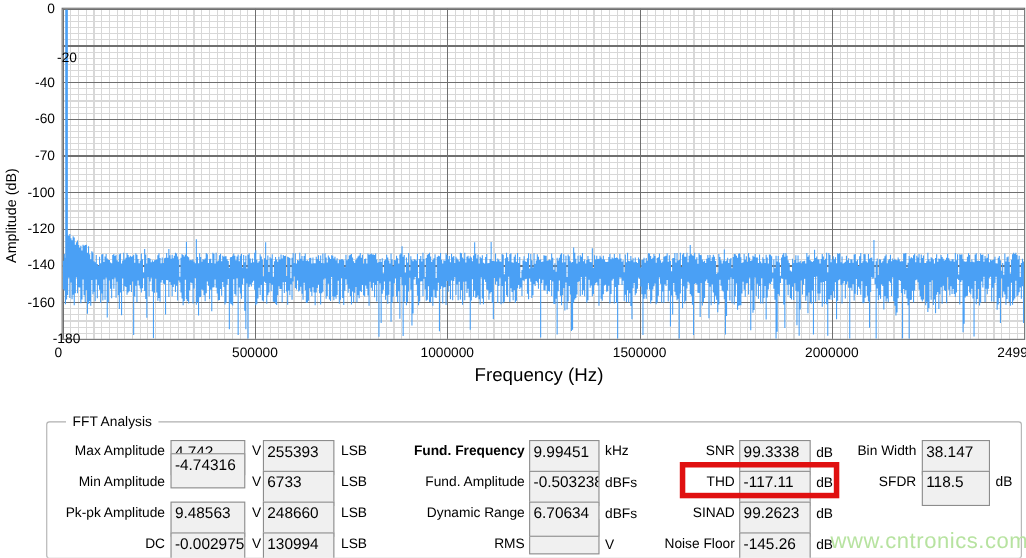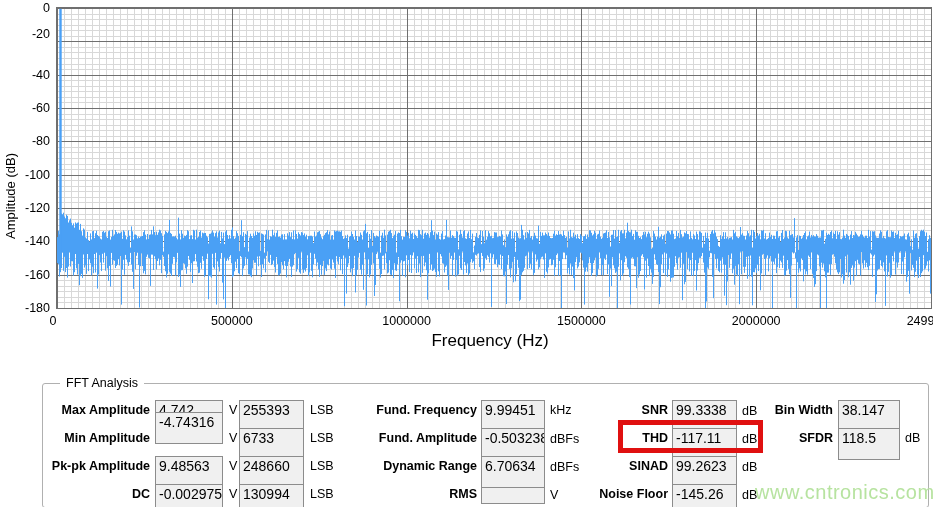--- a/index.html
+++ b/index.html
@@ -17,21 +17,21 @@
   .ytick{position:absolute;left:0;width:50px;text-align:right;font-size:12.5px;
          line-height:14px;transform:translateY(-50%);}
   .xtick{position:absolute;top:314px;font-size:12.5px;transform:translateX(-50%);white-space:nowrap;}
   #ylab{position:absolute;left:10px;top:196px;transform:translate(-50%,-50%) rotate(-90deg);
         font-size:13px;white-space:nowrap;}
   #xlab{position:absolute;left:490px;top:331px;transform:translateX(-50%);font-size:17px;}
   #groupbox{position:absolute;left:42px;top:383px;width:885px;height:123px;
             border:1px solid #b0b0b0;border-radius:3px;}
   #legend{position:absolute;left:60px;top:376px;background:#fff;padding:0 6px;font-size:12.5px;}
   .lbl,.unit{position:absolute;font-size:12.5px;line-height:14px;white-space:nowrap;}
-  .lbl{text-align:right;font-weight:bold;}
+  .lbl{text-align:right;}
   .bold{font-weight:bold;}
   .box{position:absolute;height:32px;box-sizing:border-box;background:#f0f0f0;
        border:1px solid #8c8c8c;font-size:14px;line-height:18px;padding:0 3px;
        overflow:hidden;white-space:nowrap;}
   #thdbox{position:absolute;left:618px;top:420px;width:145px;height:33px;
           box-sizing:border-box;border:5px solid #e01010;z-index:5;}
   #watermark{position:absolute;left:755px;top:481px;font-size:20px;color:#b7e3a0;
              letter-spacing:0.5px;z-index:6;pointer-events:none;white-space:nowrap;}
 </style>
 </head>
@@ -40,29 +40,29 @@
 <div id="chart">
   <div id="ylab">Amplitude (dB)</div>
   <div id="plot">
     <svg id="spec" width="874" height="300" viewBox="0 0 874 300">
         <path d="M0.5 229.1V255.0M1.5 222.8V256.2M2.5 226.3V268.5M3.5 206.1V264.2M4.5 205.5V260.1M5.5 206.3V244.5M6.5 204.7V262.8M7.5 208.5V248.8M8.5 210.3V264.1M9.5 206.7V260.0M10.5 207.9V269.6M11.5 214.5V258.6M12.5 212.3V244.3M13.5 210.6V258.5M14.5 214.8V253.2M15.5 217.3V253.3M16.5 215.4V267.7M17.5 219.7V264.2M18.5 214.4V246.0M19.5 215.5V260.3M20.5 214.7V266.5M21.5 214.4V255.9M22.5 221.8V277.2M23.5 215.9V268.2M24.5 223.2V265.9M25.5 227.6V269.9M26.5 220.4V246.5M27.5 221.6V259.6M28.5 229.4V257.3M29.5 230.5V265.9M30.5 223.9V246.0M31.5 232.1V263.1M32.5 233.5V251.4M33.5 225.4V255.3M34.5 231.4V267.4M35.5 223.3V258.8M36.5 222.9V265.2M37.5 230.1V246.0M38.5 225.2V264.5M39.5 222.8V244.5M40.5 227.0V280.6M41.5 228.1V266.5M42.5 228.4V247.1M43.5 230.6V254.5M44.5 231.4V263.1M45.5 223.8V245.8M46.5 223.0V254.6M47.5 224.7V244.6M48.5 223.7V262.7M49.5 228.6V248.1M50.5 230.0V260.4M51.5 223.2V272.9M52.5 222.4V257.9M53.5 231.6V278.5M54.5 228.9V244.9M55.5 221.8V256.7M56.5 227.8V252.1M57.5 226.4V252.8M58.5 222.0V260.0M59.5 223.9V257.9M60.5 225.8V256.7M61.5 224.6V251.2M62.5 225.4V257.4M63.5 224.9V248.0M64.5 223.6V296.6M65.5 230.8V261.6M66.5 222.3V251.8M67.5 223.6V266.7M68.5 227.4V246.9M69.5 231.3V251.5M70.5 229.0V254.3M71.5 222.4V257.9M72.5 227.7V254.1M73.5 239.8V244.8M74.5 218.4V256.5M75.5 223.3V263.8M76.5 231.5V280.9M77.5 226.5V244.0M78.5 226.5V261.3M79.5 227.2V247.8M80.5 230.4V244.6M81.5 228.6V256.9M82.5 229.9V299.6M83.5 228.7V258.2M84.5 228.2V245.4M85.5 228.0V258.0M86.5 224.1V265.3M87.5 222.2V262.8M88.5 226.6V266.4M89.5 231.4V248.8M90.5 226.0V246.6M91.5 231.0V249.8M92.5 226.8V250.3M93.5 226.4V277.9M94.5 221.9V246.6M95.5 226.4V246.7M96.5 218.3V262.0M97.5 224.0V248.3M98.5 227.2V251.1M99.5 223.7V261.4M100.5 226.8V253.0M101.5 224.4V250.4M102.5 221.7V257.4M103.5 222.5V251.8M104.5 225.2V265.2M105.5 227.9V247.0M106.5 243.6V248.8M107.5 226.4V258.0M108.5 222.9V263.3M109.5 223.9V269.5M110.5 225.1V265.7M111.5 223.4V246.4M112.5 211.8V263.8M113.5 224.9V265.6M114.5 225.9V268.0M115.5 228.5V255.8M116.5 228.3V248.9M117.5 228.6V249.4M118.5 227.7V267.8M119.5 229.9V254.2M120.5 231.3V244.8M121.5 209.6V269.0M122.5 225.6V266.6M123.5 231.4V278.9M124.5 222.2V262.3M125.5 225.7V262.1M126.5 230.0V255.2M127.5 227.6V255.9M128.5 228.1V260.4M129.5 226.9V265.8M130.5 222.1V258.7M131.5 223.2V248.0M132.5 231.1V251.8M133.5 227.5V263.9M134.5 227.2V255.3M135.5 231.1V275.0M136.5 221.8V253.4M137.5 222.6V253.2M138.5 231.5V246.1M139.5 221.7V253.5M140.5 229.8V258.8M141.5 228.8V265.2M142.5 224.0V264.7M143.5 222.6V254.8M144.5 229.5V260.8M145.5 224.6V248.3M146.5 225.3V252.8M147.5 224.9V268.9M148.5 225.0V267.3M149.5 227.7V250.9M150.5 229.2V245.7M151.5 235.5V291.3M152.5 225.9V268.0M153.5 225.7V268.5M154.5 224.6V269.7M155.5 222.4V245.8M156.5 224.6V259.3M157.5 228.6V260.8M158.5 225.1V244.8M159.5 223.4V296.6M160.5 229.4V253.4M161.5 224.5V258.9M162.5 222.6V263.5M163.5 235.2V250.6M164.5 223.9V245.0M165.5 230.4V274.6M166.5 224.6V291.4M167.5 236.1V249.7M168.5 223.7V300.0M169.5 222.2V252.9M170.5 227.0V250.4M171.5 230.8V252.5M172.5 227.1V248.9M173.5 230.4V247.2M174.5 221.8V255.3M175.5 219.4V269.4M176.5 228.1V268.1M177.5 230.9V263.3M178.5 229.5V253.7M179.5 223.1V260.1M180.5 225.2V251.0M181.5 227.9V265.2M182.5 243.1V266.2M183.5 226.8V248.1M184.5 212.2V249.3M185.5 228.3V268.2M186.5 224.2V260.5M187.5 239.2V257.8M188.5 225.8V249.4M189.5 226.9V256.8M190.5 223.1V250.9M191.5 243.5V266.3M192.5 229.5V266.5M193.5 225.7V268.1M194.5 228.0V269.2M195.5 229.9V260.5M196.5 225.4V252.2M197.5 227.8V254.8M198.5 223.3V254.7M199.5 227.0V267.0M200.5 223.8V248.6M201.5 224.8V258.3M202.5 224.4V248.3M203.5 242.9V256.9M204.5 225.4V269.0M205.5 225.9V256.2M206.5 226.6V260.4M207.5 244.9V250.5M208.5 226.4V264.4M209.5 221.9V247.9M210.5 231.1V243.4M211.5 222.3V253.8M212.5 231.6V255.1M213.5 228.3V246.9M214.5 228.8V257.1M215.5 221.7V256.1M216.5 227.2V252.6M217.5 224.7V259.0M218.5 228.9V264.5M219.5 224.8V249.1M220.5 222.4V255.9M221.5 229.0V267.5M222.5 228.5V266.9M223.5 229.6V265.5M224.5 226.5V254.0M225.5 226.3V257.3M226.5 231.6V261.2M227.5 226.1V253.1M228.5 231.4V257.8M229.5 231.4V269.4M230.5 225.3V258.0M231.5 227.5V253.8M232.5 224.1V250.9M233.5 229.1V258.5M234.5 224.3V268.9M235.5 231.1V258.7M236.5 222.5V257.2M237.5 231.4V246.2M238.5 222.3V245.0M239.5 226.0V263.6M240.5 230.6V261.0M241.5 224.3V249.9M242.5 226.1V264.3M243.5 227.5V265.7M244.5 224.1V243.8M245.5 224.6V261.6M246.5 227.1V264.9M247.5 225.4V261.7M248.5 228.7V263.5M249.5 226.7V260.1M250.5 231.3V247.3M251.5 228.1V268.1M252.5 227.9V264.4M253.5 227.7V244.7M254.5 227.7V262.8M255.5 228.5V269.3M256.5 234.9V256.4M257.5 223.5V245.8M258.5 228.7V250.7M259.5 227.5V258.2M260.5 224.3V254.5M261.5 223.7V261.4M262.5 223.0V268.9M263.5 226.2V256.9M264.5 229.4V266.7M265.5 231.2V258.1M266.5 228.1V252.9M267.5 226.8V266.9M268.5 225.1V260.5M269.5 224.2V263.1M270.5 222.1V256.5M271.5 226.4V257.4M272.5 223.5V251.2M273.5 231.6V260.4M274.5 227.5V261.5M275.5 227.0V251.5M276.5 231.6V254.6M277.5 222.4V260.7M278.5 223.5V269.9M279.5 223.1V248.2M280.5 222.5V253.5M281.5 223.4V256.3M282.5 223.3V249.1M283.5 223.8V262.3M284.5 222.5V251.0M285.5 228.0V266.1M286.5 230.9V247.5M287.5 230.2V298.1M288.5 227.4V249.8M289.5 230.1V285.6M290.5 226.7V259.0M291.5 240.5V255.4M292.5 228.8V248.0M293.5 227.9V264.4M294.5 223.5V260.7M295.5 226.0V268.2M296.5 228.9V260.0M297.5 231.5V247.9M298.5 222.5V284.5M299.5 228.0V267.2M300.5 234.0V261.8M301.5 228.3V249.5M302.5 228.7V244.9M303.5 224.5V261.6M304.5 226.8V266.6M305.5 231.5V256.7M306.5 223.3V281.8M307.5 222.2V244.1M308.5 215.9V251.3M309.5 225.3V297.5M310.5 223.9V266.3M311.5 240.0V251.4M312.5 226.0V269.4M313.5 230.7V266.5M314.5 222.1V256.9M315.5 237.9V244.5M316.5 224.9V255.5M317.5 228.1V288.0M318.5 229.4V277.0M319.5 227.5V246.1M320.5 228.1V243.8M321.5 228.8V250.9M322.5 222.7V260.9M323.5 244.9V269.6M324.5 227.5V266.0M325.5 224.7V247.9M326.5 229.7V247.6M327.5 221.7V261.3M328.5 227.4V245.4M329.5 243.8V255.1M330.5 226.6V265.4M331.5 223.7V264.5M332.5 223.0V252.2M333.5 221.8V266.6M334.5 225.1V267.1M335.5 230.1V261.9M336.5 228.1V270.0M337.5 226.7V255.4M338.5 223.1V262.3M339.5 244.7V262.9M340.5 225.6V256.4M341.5 224.4V249.0M342.5 225.0V293.2M343.5 221.9V254.7M344.5 228.2V252.3M345.5 231.6V267.9M346.5 228.7V253.4M347.5 229.0V252.9M348.5 222.2V269.3M349.5 223.9V247.4M350.5 227.6V257.2M351.5 224.8V252.0M352.5 230.3V264.1M353.5 222.6V246.9M354.5 225.8V265.0M355.5 224.7V247.5M356.5 231.0V244.1M357.5 225.4V260.2M358.5 226.9V250.7M359.5 228.2V265.0M360.5 229.8V248.2M361.5 221.8V264.3M362.5 222.2V255.6M363.5 226.2V269.1M364.5 227.2V248.2M365.5 221.8V264.9M366.5 230.7V247.9M367.5 225.5V258.3M368.5 224.5V254.5M369.5 226.9V262.2M370.5 225.0V291.7M371.5 226.2V265.2M372.5 229.5V245.9M373.5 224.2V261.7M374.5 212.2V256.4M375.5 222.6V263.0M376.5 227.1V262.2M377.5 223.7V260.7M378.5 231.5V264.0M379.5 225.5V268.9M380.5 226.7V244.2M381.5 224.1V263.3M382.5 230.8V268.5M383.5 231.6V246.1M384.5 225.6V248.4M385.5 222.9V255.1M386.5 231.4V255.8M387.5 231.0V264.5M388.5 227.5V258.9M389.5 211.9V257.5M390.5 229.1V267.3M391.5 229.3V281.9M392.5 229.4V244.8M393.5 222.5V250.7M394.5 229.7V247.9M395.5 227.1V267.5M396.5 228.2V251.9M397.5 229.7V244.4M398.5 229.9V268.6M399.5 222.7V251.9M400.5 223.6V267.7M401.5 241.3V266.4M402.5 226.7V247.8M403.5 221.8V260.3M404.5 225.9V262.0M405.5 229.5V243.7M406.5 223.2V266.6M407.5 222.2V254.0M408.5 230.3V257.4M409.5 230.9V264.9M410.5 225.5V255.6M411.5 223.4V267.4M412.5 230.0V265.4M413.5 222.0V254.1M414.5 231.2V251.1M415.5 225.6V254.8M416.5 244.5V253.3M417.5 237.5V261.1M418.5 228.8V246.8M419.5 225.0V247.6M420.5 229.4V245.9M421.5 230.1V245.4M422.5 226.8V259.1M423.5 222.3V264.1M424.5 236.1V244.9M425.5 223.0V248.1M426.5 228.7V262.8M427.5 235.2V260.4M428.5 222.2V250.1M429.5 231.7V251.9M430.5 228.8V247.4M431.5 223.1V248.9M432.5 225.3V254.6M433.5 228.3V245.4M434.5 227.7V298.9M435.5 230.2V249.6M436.5 229.8V246.3M437.5 224.1V255.9M438.5 224.5V256.1M439.5 224.5V251.5M440.5 229.1V259.3M441.5 228.5V256.5M442.5 227.9V256.9M443.5 228.6V246.6M444.5 222.5V261.0M445.5 226.4V248.0M446.5 237.2V268.2M447.5 231.4V268.3M448.5 239.1V263.5M449.5 226.4V296.0M450.5 228.8V256.7M451.5 226.3V247.1M452.5 223.4V260.9M453.5 222.2V269.4M454.5 230.6V260.3M455.5 223.2V253.9M456.5 230.3V274.3M457.5 224.5V248.9M458.5 243.9V273.3M459.5 223.4V266.1M460.5 225.0V251.9M461.5 229.5V259.8M462.5 230.6V293.0M463.5 230.2V291.7M464.5 216.9V266.9M465.5 221.8V264.3M466.5 227.2V262.8M467.5 231.5V259.8M468.5 224.4V248.3M469.5 229.9V247.6M470.5 224.0V261.1M471.5 225.4V243.8M472.5 221.9V260.0M473.5 229.6V255.8M474.5 228.0V261.3M475.5 231.6V243.7M476.5 228.3V267.2M477.5 224.8V264.9M478.5 227.6V246.4M479.5 230.2V253.6M480.5 230.5V251.6M481.5 217.6V261.3M482.5 235.7V259.3M483.5 224.0V251.3M484.5 227.9V249.4M485.5 224.6V248.6M486.5 227.4V251.5M487.5 227.3V269.9M488.5 224.5V245.4M489.5 226.1V263.7M490.5 227.6V265.5M491.5 224.5V259.5M492.5 228.0V251.6M493.5 230.0V250.9M494.5 230.2V257.3M495.5 230.0V256.7M496.5 225.7V251.8M497.5 222.6V268.0M498.5 227.6V259.3M499.5 226.2V247.1M500.5 227.0V245.5M501.5 223.0V267.8M502.5 226.5V253.0M503.5 226.0V267.3M504.5 226.5V300.0M505.5 228.0V251.1M506.5 222.7V244.2M507.5 227.1V244.5M508.5 229.9V251.2M509.5 228.7V247.3M510.5 239.4V265.4M511.5 223.4V259.9M512.5 230.4V266.5M513.5 221.8V255.6M514.5 229.1V266.9M515.5 229.6V258.6M516.5 224.7V270.1M517.5 228.6V282.3M518.5 226.7V254.1M519.5 230.5V249.3M520.5 226.2V260.4M521.5 230.1V258.6M522.5 231.0V254.4M523.5 226.1V244.5M524.5 227.6V245.4M525.5 235.1V252.4M526.5 228.4V259.6M527.5 228.0V296.6M528.5 226.3V263.7M529.5 230.8V259.4M530.5 226.5V263.6M531.5 229.1V255.1M532.5 222.2V249.4M533.5 222.4V255.1M534.5 224.8V268.0M535.5 227.5V265.1M536.5 226.3V255.1M537.5 222.8V252.3M538.5 224.8V249.7M539.5 230.8V268.5M540.5 226.5V267.1M541.5 225.8V260.8M542.5 222.5V244.2M543.5 228.7V250.0M544.5 230.9V267.0M545.5 229.7V257.1M546.5 225.5V267.5M547.5 225.0V250.4M548.5 224.5V251.9M549.5 222.3V246.6M550.5 230.0V266.1M551.5 224.0V256.4M552.5 229.3V288.8M553.5 238.5V260.6M554.5 226.8V278.0M555.5 226.6V249.3M556.5 222.0V257.3M557.5 230.6V260.4M558.5 222.0V264.9M559.5 228.9V263.6M560.5 228.4V300.0M561.5 221.8V258.8M562.5 234.8V245.4M563.5 223.3V272.3M564.5 222.0V252.2M565.5 225.4V268.0M566.5 225.3V265.4M567.5 221.8V254.2M568.5 230.3V248.2M569.5 224.6V249.8M570.5 214.7V259.3M571.5 223.1V260.9M572.5 224.2V269.1M573.5 224.4V296.5M574.5 221.7V250.2M575.5 228.0V249.4M576.5 225.9V250.7M577.5 231.7V258.2M578.5 222.3V258.4M579.5 223.8V280.1M580.5 224.0V249.2M581.5 227.8V269.7M582.5 230.0V266.5M583.5 229.1V263.0M584.5 231.1V247.7M585.5 227.2V246.2M586.5 223.9V249.2M587.5 226.4V281.4M588.5 223.8V252.7M589.5 229.2V269.6M590.5 225.8V250.4M591.5 223.7V258.0M592.5 225.5V268.1M593.5 229.3V260.9M594.5 240.8V264.6M595.5 239.8V275.9M596.5 223.0V268.9M597.5 225.6V246.3M598.5 228.7V251.8M599.5 231.5V256.2M600.5 228.8V257.0M601.5 218.8V264.0M602.5 229.6V296.1M603.5 228.8V279.2M604.5 226.3V256.2M605.5 231.2V246.4M606.5 227.7V265.1M607.5 226.5V244.3M608.5 235.8V267.6M609.5 225.6V245.6M610.5 223.0V268.9M611.5 223.1V261.3M612.5 224.5V249.8M613.5 226.4V273.7M614.5 222.6V269.9M615.5 222.3V269.5M616.5 225.8V269.4M617.5 231.1V258.8M618.5 230.5V248.2M619.5 223.0V255.3M620.5 228.2V261.7M621.5 224.9V249.8M622.5 230.0V249.2M623.5 221.9V259.8M624.5 226.2V244.6M625.5 229.3V292.2M626.5 228.6V255.8M627.5 224.4V276.3M628.5 225.3V273.9M629.5 223.0V244.2M630.5 226.0V261.2M631.5 226.2V249.9M632.5 231.2V263.5M633.5 223.4V252.1M634.5 229.8V268.0M635.5 231.3V244.7M636.5 225.9V268.0M637.5 227.5V262.9M638.5 231.0V252.1M639.5 223.6V282.5M640.5 226.1V262.5M641.5 231.6V255.2M642.5 223.3V249.8M643.5 223.7V250.2M644.5 224.9V248.2M645.5 239.9V244.9M646.5 227.9V254.6M647.5 235.8V264.6M648.5 224.5V300.0M649.5 229.8V293.5M650.5 224.8V259.3M651.5 230.6V260.8M652.5 242.7V249.3M653.5 226.0V244.9M654.5 223.5V245.3M655.5 222.0V268.9M656.5 225.5V290.2M657.5 222.1V246.1M658.5 224.5V251.1M659.5 228.7V260.3M660.5 231.1V250.6M661.5 237.9V262.9M662.5 238.9V264.3M663.5 227.2V252.7M664.5 231.0V264.7M665.5 228.3V249.5M666.5 224.1V256.4M667.5 230.9V287.7M668.5 224.3V256.9M669.5 230.5V297.2M670.5 229.0V273.4M671.5 231.3V247.0M672.5 229.8V259.8M673.5 229.5V250.9M674.5 229.1V245.5M675.5 231.5V265.3M676.5 221.9V260.8M677.5 225.3V276.7M678.5 224.0V257.9M679.5 228.4V266.5M680.5 229.4V268.1M681.5 230.2V256.2M682.5 229.0V296.2M683.5 219.0V243.8M684.5 226.6V266.3M685.5 225.1V243.3M686.5 227.7V258.8M687.5 227.9V264.9M688.5 231.5V258.8M689.5 227.5V248.9M690.5 223.0V270.8M691.5 225.2V248.3M692.5 228.4V268.4M693.5 227.3V247.5M694.5 221.8V268.7M695.5 239.8V297.3M696.5 222.0V264.1M697.5 223.9V264.3M698.5 230.5V260.5M699.5 227.9V264.8M700.5 225.0V256.7M701.5 227.6V263.0M702.5 225.8V248.5M703.5 231.3V282.3M704.5 222.3V265.4M705.5 222.8V246.7M706.5 221.9V245.9M707.5 230.5V251.0M708.5 225.2V267.9M709.5 231.5V249.8M710.5 230.9V247.4M711.5 229.9V263.4M712.5 224.6V250.3M713.5 228.7V248.0M714.5 226.8V253.5M715.5 231.0V300.0M716.5 227.6V253.7M717.5 227.8V256.2M718.5 230.8V250.1M719.5 223.4V265.1M720.5 222.9V259.0M721.5 229.5V245.6M722.5 228.1V260.1M723.5 233.8V252.7M724.5 224.9V254.4M725.5 222.0V259.9M726.5 231.1V247.7M727.5 229.5V267.7M728.5 222.8V267.2M729.5 223.2V262.6M730.5 229.4V252.1M731.5 230.7V260.9M732.5 222.8V266.2M733.5 227.2V290.0M734.5 226.6V257.5M735.5 226.1V244.0M736.5 229.4V245.5M737.5 210.1V244.5M738.5 244.5V250.4M739.5 229.4V300.0M740.5 227.1V254.3M741.5 241.9V264.8M742.5 227.6V260.5M743.5 228.0V263.5M744.5 230.8V250.3M745.5 229.5V252.1M746.5 227.0V273.3M747.5 225.0V261.0M748.5 223.4V266.2M749.5 231.3V263.3M750.5 228.5V266.7M751.5 227.5V247.6M752.5 223.5V249.0M753.5 229.4V261.0M754.5 226.9V244.2M755.5 228.4V265.8M756.5 227.2V270.0M757.5 228.4V278.9M758.5 228.6V276.2M759.5 226.1V263.1M760.5 227.8V246.5M761.5 229.7V247.4M762.5 229.5V258.3M763.5 229.5V300.0M764.5 222.4V254.7M765.5 222.5V259.6M766.5 221.9V255.6M767.5 235.6V263.3M768.5 230.9V269.4M769.5 224.7V300.0M770.5 227.0V264.7M771.5 225.8V264.6M772.5 226.8V256.3M773.5 224.0V266.9M774.5 222.6V256.0M775.5 230.3V246.7M776.5 224.6V246.1M777.5 226.0V248.7M778.5 222.9V255.3M779.5 230.9V261.4M780.5 223.3V264.3M781.5 226.6V266.1M782.5 224.2V264.3M783.5 231.0V251.0M784.5 231.2V269.5M785.5 229.6V266.3M786.5 221.7V275.7M787.5 227.6V272.0M788.5 229.8V248.4M789.5 225.9V264.5M790.5 226.8V246.7M791.5 228.0V269.2M792.5 231.5V264.3M793.5 226.6V276.7M794.5 223.1V259.9M795.5 230.0V257.4M796.5 227.0V272.8M797.5 227.4V259.6M798.5 223.8V253.2M799.5 225.6V268.1M800.5 227.3V251.8M801.5 228.8V255.6M802.5 228.4V256.5M803.5 226.4V267.7M804.5 222.7V244.1M805.5 226.7V255.4M806.5 228.7V260.6M807.5 229.5V252.3M808.5 227.7V259.3M809.5 227.7V254.8M810.5 230.0V259.2M811.5 221.9V262.0M812.5 228.7V257.8M813.5 223.1V245.3M814.5 241.6V246.6M815.5 223.2V268.9M816.5 223.6V248.3M817.5 223.2V246.7M818.5 227.4V294.0M819.5 229.5V286.3M820.5 229.9V262.5M821.5 229.8V261.0M822.5 225.5V260.9M823.5 222.3V252.3M824.5 223.8V257.9M825.5 230.1V259.4M826.5 227.9V254.4M827.5 229.9V263.4M828.5 230.5V297.9M829.5 223.4V247.5M830.5 222.2V268.5M831.5 229.0V263.8M832.5 229.1V254.8M833.5 229.2V269.7M834.5 222.5V267.2M835.5 223.9V248.0M836.5 223.4V253.4M837.5 230.0V243.7M838.5 224.8V266.5M839.5 227.0V254.4M840.5 226.3V259.6M841.5 222.8V254.5M842.5 230.5V244.4M843.5 228.1V243.5M844.5 228.8V266.0M845.5 228.3V253.6M846.5 227.7V266.3M847.5 225.5V249.2M848.5 231.3V243.6M849.5 231.6V273.6M850.5 226.3V268.9M851.5 224.7V262.8M852.5 228.5V285.7M853.5 238.1V245.2M854.5 231.2V262.4M855.5 241.7V256.9M856.5 222.5V259.8M857.5 229.7V269.1M858.5 225.8V263.8M859.5 225.2V252.7M860.5 230.1V266.5M861.5 240.6V270.0M862.5 228.1V249.1M863.5 223.2V269.0M864.5 221.8V265.2M865.5 222.9V263.4M866.5 221.7V247.2M867.5 223.8V261.6M868.5 228.0V260.6M869.5 224.5V257.6M870.5 243.8V253.3M871.5 231.2V263.5M872.5 227.2V252.3M873.5 229.8V285.6" stroke="#4aa0f5" stroke-width="1" fill="none"></path>
         <path d="M3.5 0.8V253.3" stroke="#4aa0f5" stroke-width="2.4" fill="none"></path>
       </svg>
   </div>
   <div id="xlab">Frequency (Hz)</div>
 <div class="ytick" style="top: 8px;">0</div>
-    <div class="ytick" style="top: 34px;">-20</div>
+    <div class="ytick" style="top: 52px; margin-left: 20px;">-20</div>
     <div class="ytick" style="top: 74.6667px;">-40</div>
     <div class="ytick" style="top: 108px;">-60</div>
-    <div class="ytick" style="top: 141.333px;">-80</div>
+    <div class="ytick" style="top: 141.333px;">-70</div>
     <div class="ytick" style="top: 174.667px;">-100</div>
     <div class="ytick" style="top: 208px;">-120</div>
     <div class="ytick" style="top: 241.333px;">-140</div>
     <div class="ytick" style="top: 274.667px;">-160</div>
-    <div class="ytick" style="top: 308px;">-180</div>
+    <div class="ytick" style="top: 308px; margin-left: 23px;">-180</div>
     <div class="xtick" style="left: 53px;">0</div>
     <div class="xtick" style="left: 231.803px;">500000</div>
     <div class="xtick" style="left: 406.605px;">1000000</div>
     <div class="xtick" style="left: 581.408px; text-align: center;">1500000</div>
     <div class="xtick" style="left: 756.211px;">2000000</div>
     <div class="xtick" style="left: 920px; margin-left: 11px;">2499961</div>
   </div>
 
 <div id="groupbox"></div>
 <div id="legend">FFT Analysis</div>

